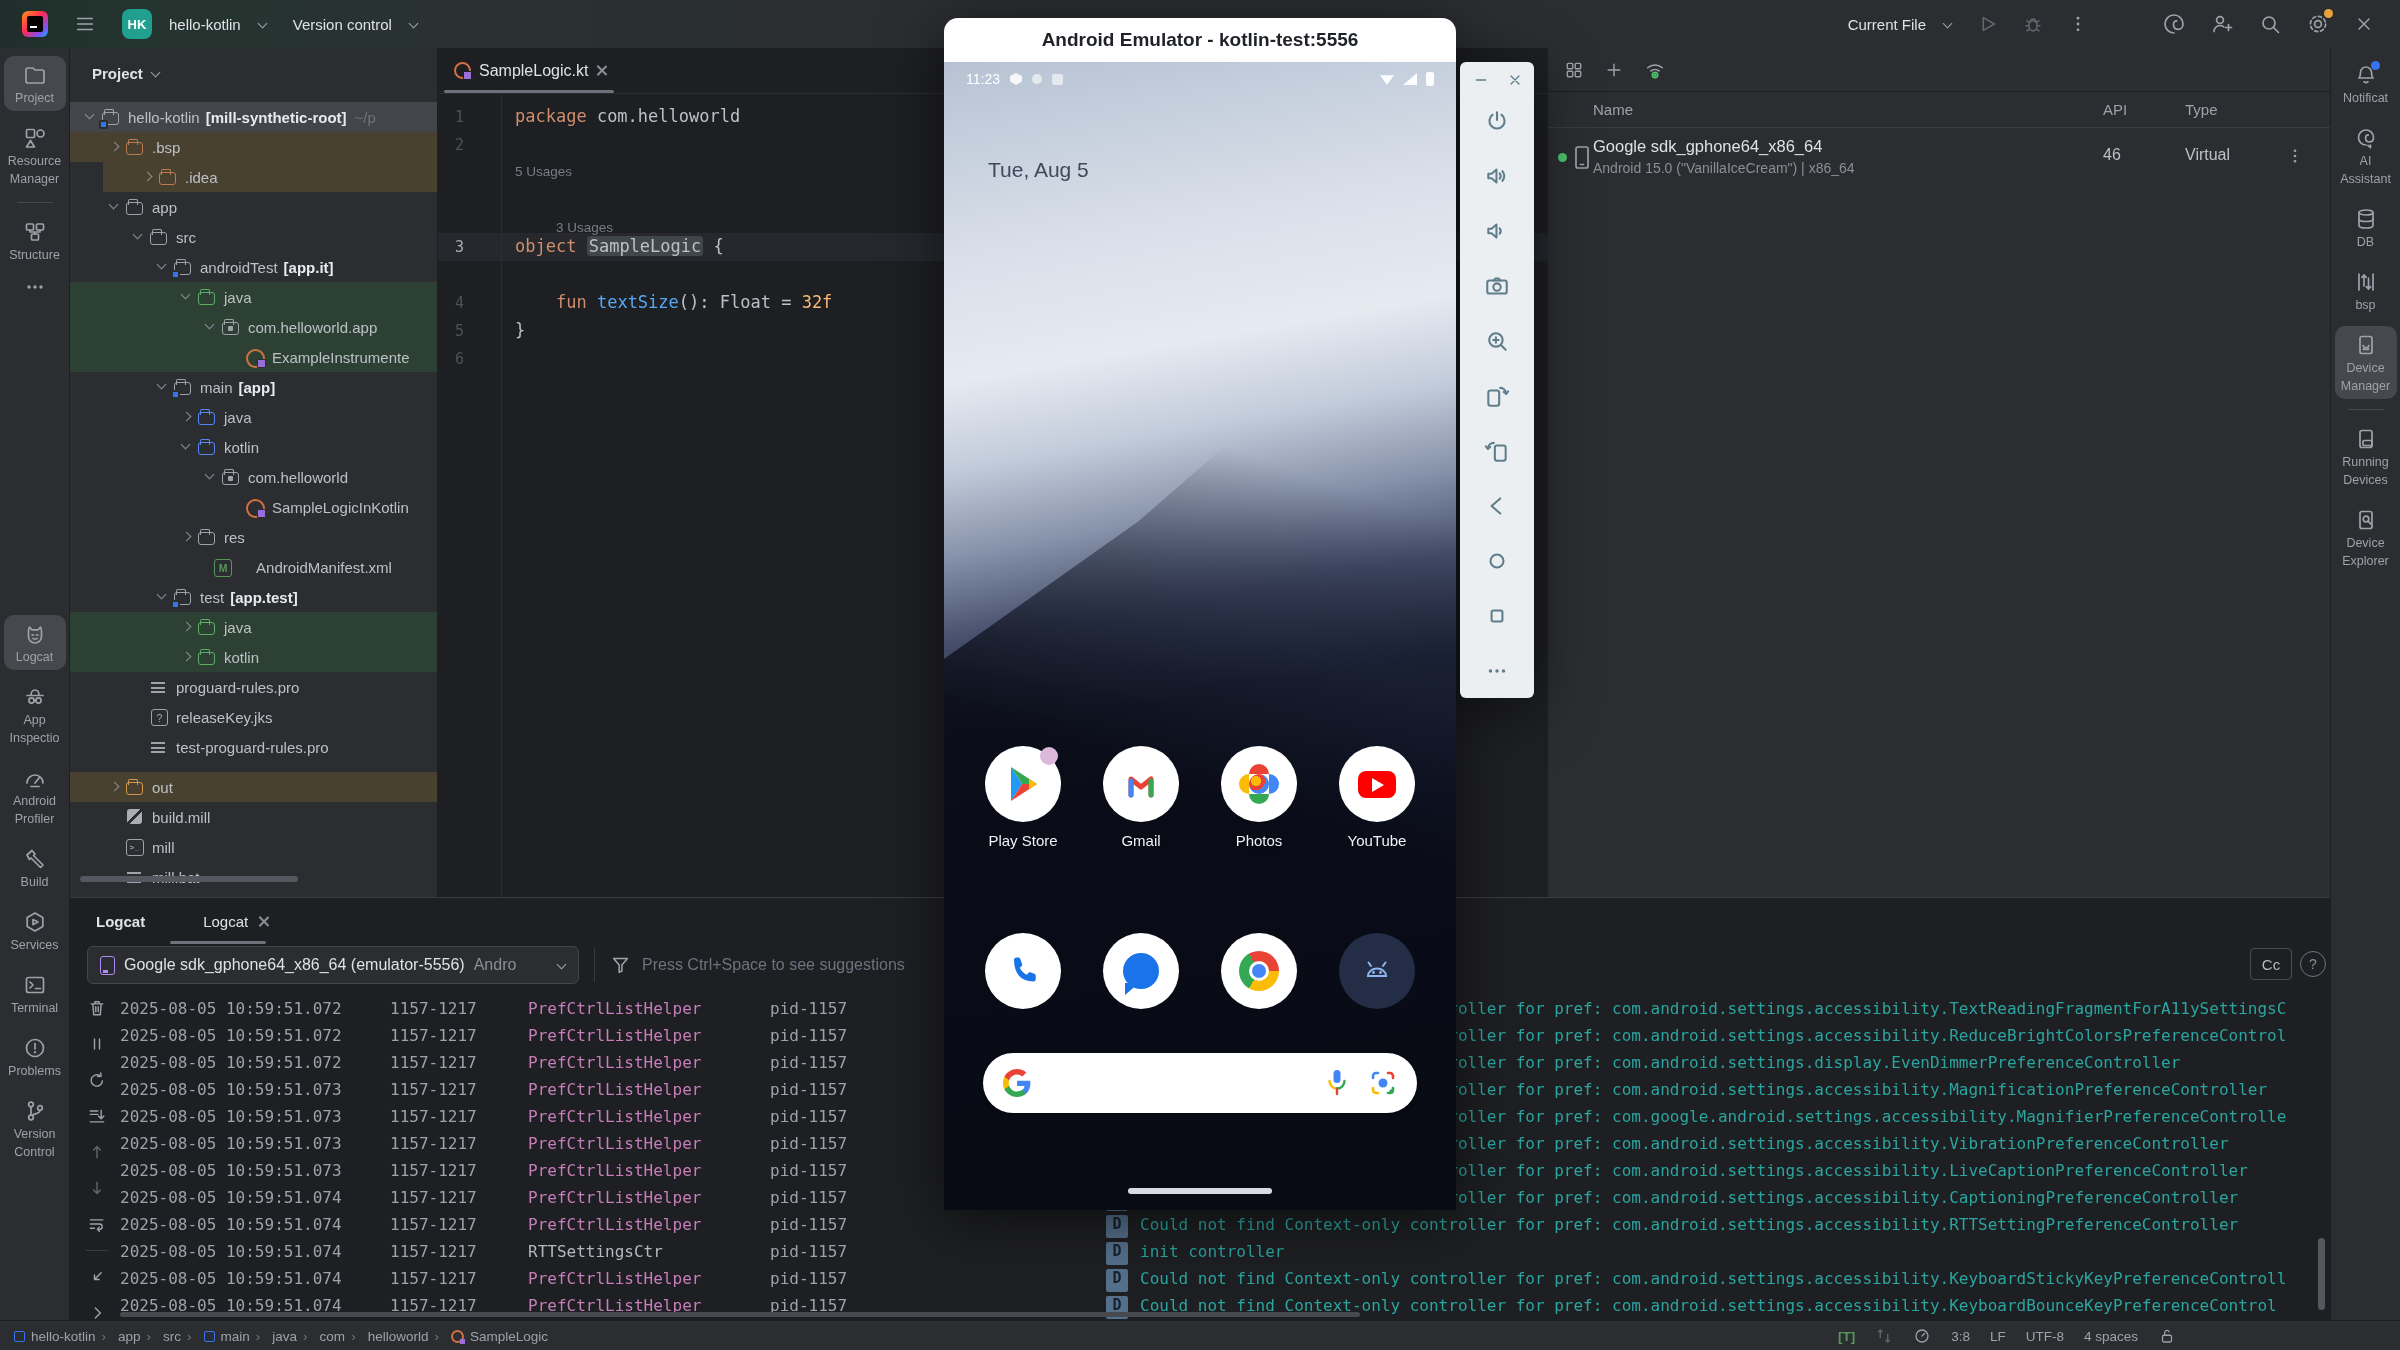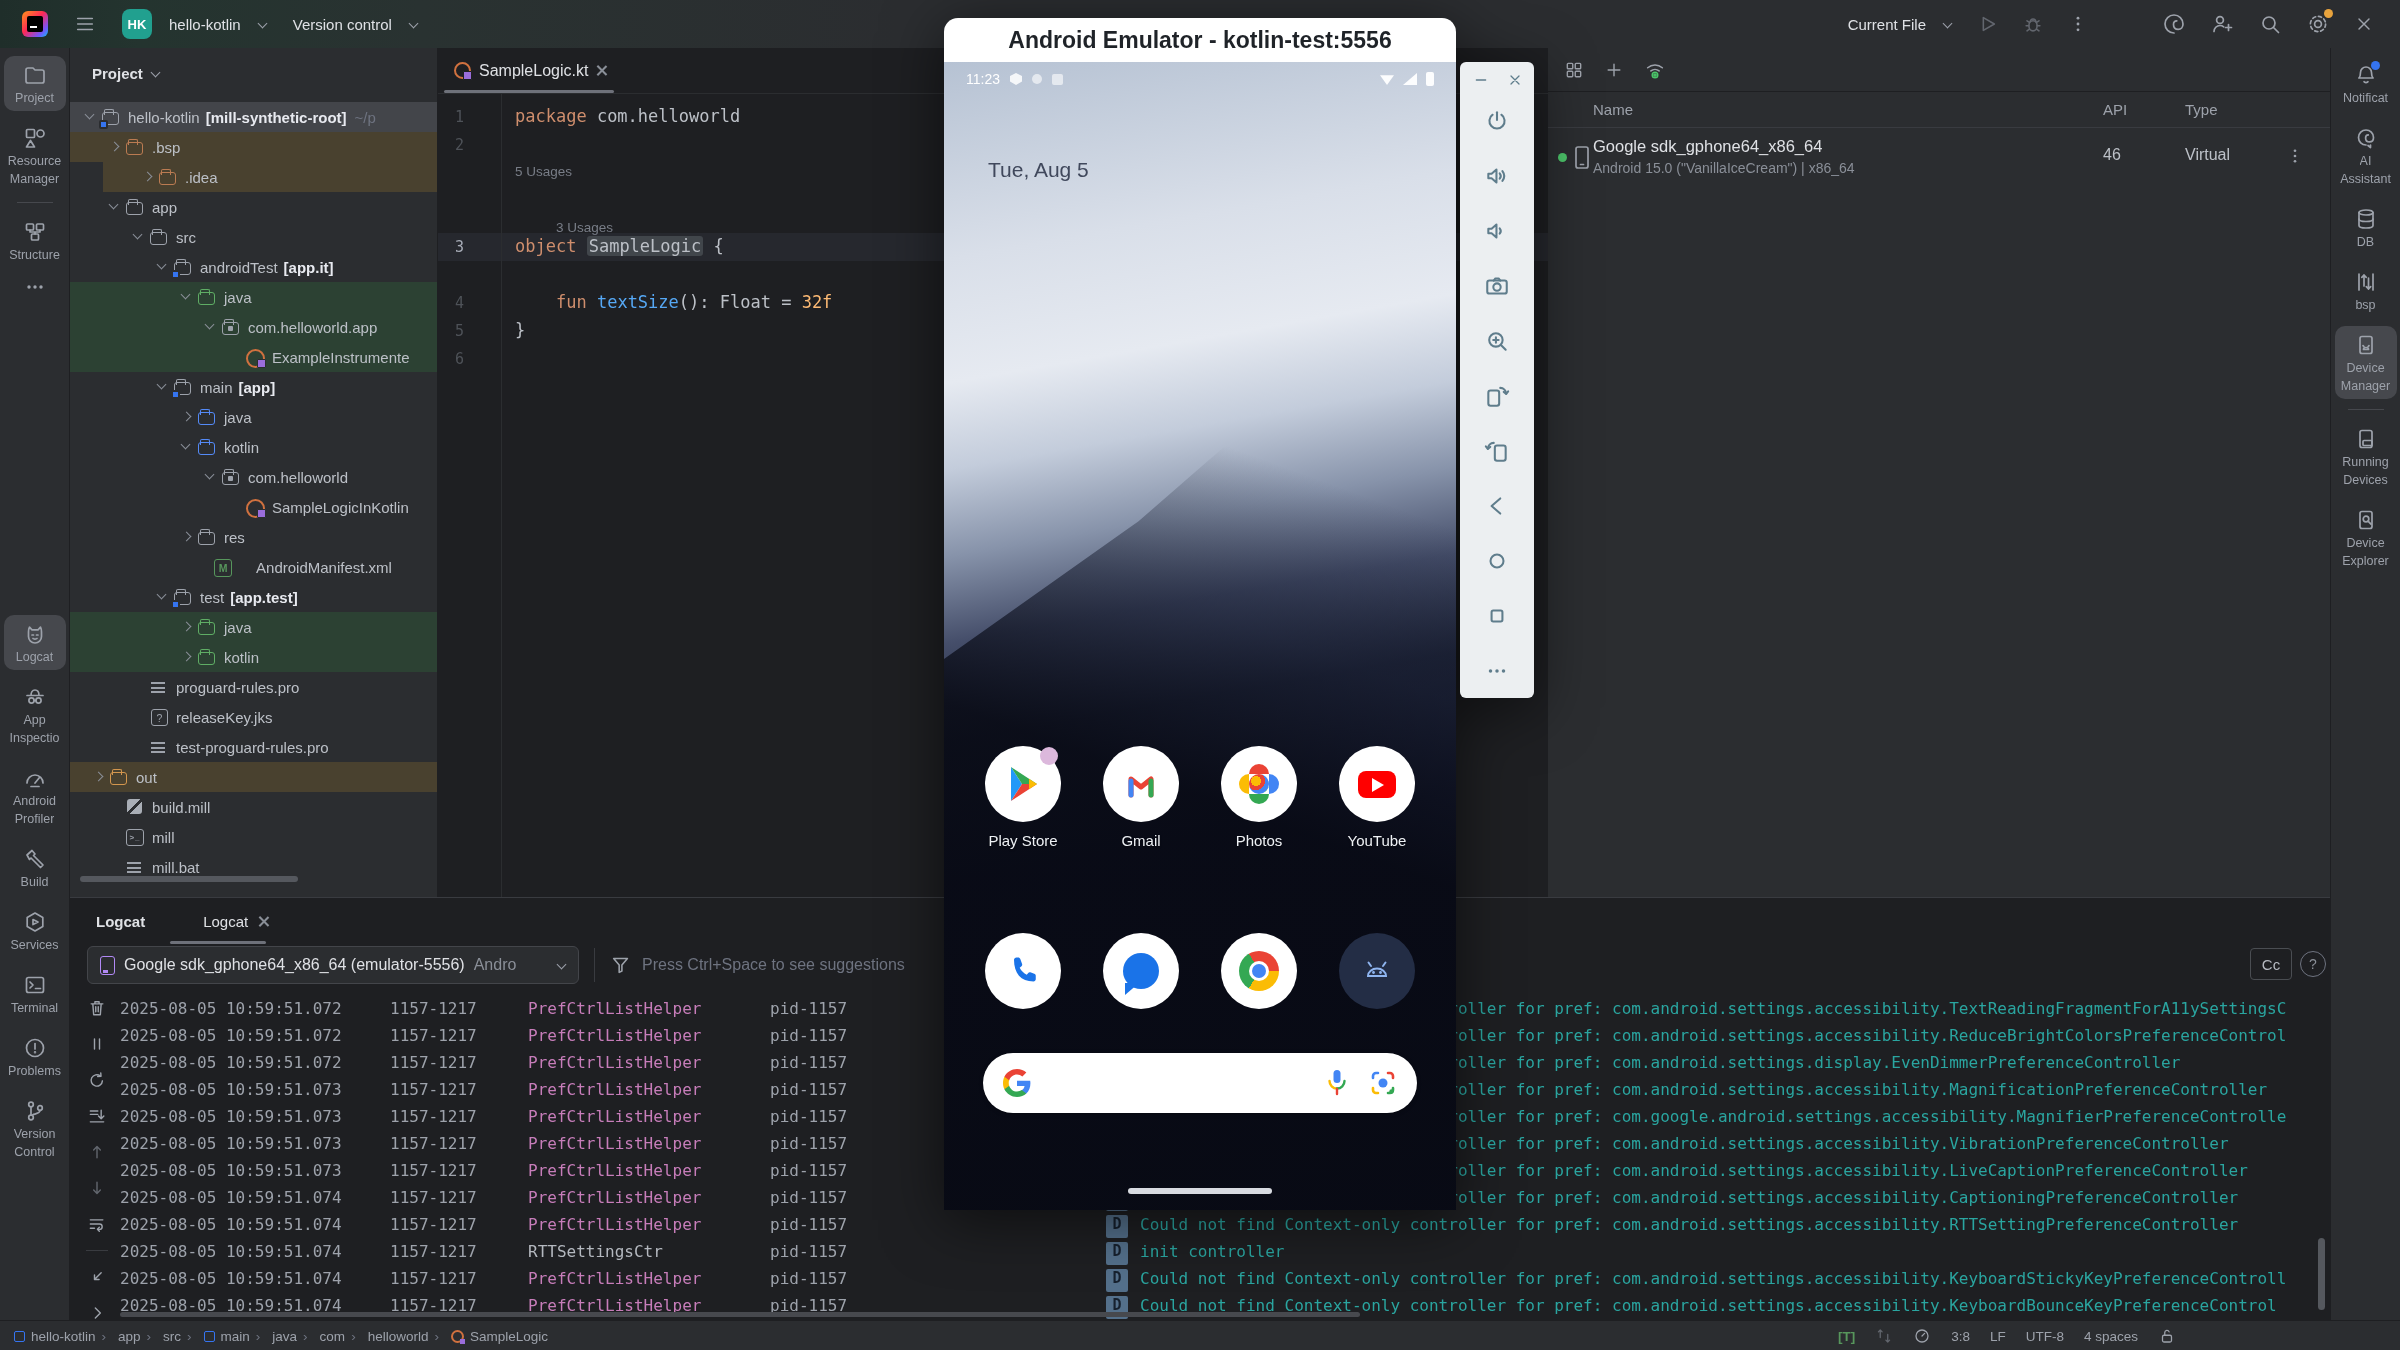--- a/index.html
+++ b/index.html
@@ -178,21 +178,21 @@
   .c-mod { width:11px; height:11px; border:1.7px solid #3574f0; border-radius:2px; }
   .c-kt { width:13px; height:13px; position:relative; }
   .c-kt::before { content:""; position:absolute; inset:0; border-radius:50%; border:2.2px solid #d0713f; }
   .c-kt::after { content:""; position:absolute; right:-1px; bottom:-1px; width:5px; height:5px; background:#9a6ddb; }
   #sb-right { position:absolute; left:1838px; top:0; height:30px; display:flex; align-items:center; gap:20px; }
   .sb-todo { color:#57965c; font-weight:bold; }
 
   
   #emulator { position:absolute; left:944px; top:18px; z-index:50; filter:drop-shadow(0 10px 30px rgba(0,0,0,.55)); }
   #emu-title { width:512px; height:44px; background:#fff; border-radius:14px 14px 0 0;
-    display:flex; align-items:center; justify-content:center; font-size:23px; font-weight:bold; color:#1f2328; }
+    display:flex; align-items:center; justify-content:center; font-size:19px; font-weight:bold; color:#1f2328; }
   #emu-screen { width:512px; height:1148px; position:relative; overflow:hidden;
     background:linear-gradient(170deg,#b6c2d3 0%,#d9dfe9 16%,#e6eaf1 26%,#c3ccdb 33%,#8793aa 40%,#454e6a 47%,#1d2337 55%,#0e1123 66%,#0a0d17 100%); }
   #emu-screen::before { content:""; position:absolute; inset:0;
     background:linear-gradient(200deg,rgba(30,35,55,0) 35%,rgba(22,27,45,.55) 48%,rgba(8,10,20,.85) 62%);
     clip-path:polygon(0 52%, 38% 40%, 100% 16%, 100% 100%, 0 100%); }
   #emu-status { position:absolute; left:0; top:0; width:100%; height:34px; display:flex; align-items:center;
     padding:0 22px; color:#fff; font-size:14px; z-index:2; }
   .stat-ic { width:12px; height:12px; background:rgba(255,255,255,.85); margin-left:10px; }
   .stat-shield { clip-path:polygon(50% 0,100% 25%,100% 70%,50% 100%,0 70%,0 25%); }
   .stat-dot { border-radius:50%; width:10px; height:10px; opacity:.7; }
@@ -652,21 +652,21 @@
         </div>
 
         <div class="trow" style="padding-left: 60px;">
           <span class="chev"></span>
           <span class="ti i-file"><i class="bdg"></i></span>
           <span class="tlabel">test-proguard-rules.pro</span>
           <span class="tsuffix"></span>
           <span class="thint"></span>
         </div>
 
-        <div class="trow excl" style="padding-left: 20px;">
+        <div class="trow excl" style="padding-left: 36px; margin-top: 10px;">
           <span class="chev r"></span>
           <span class="ti i-folder c-orange"><i class="bdg"></i></span>
           <span class="tlabel">out</span>
           <span class="tsuffix"></span>
           <span class="thint"></span>
         </div>
 
         <div class="trow" style="padding-left: 36px;">
           <span class="chev"></span>
           <span class="ti i-mill"><i class="bdg"></i></span>

